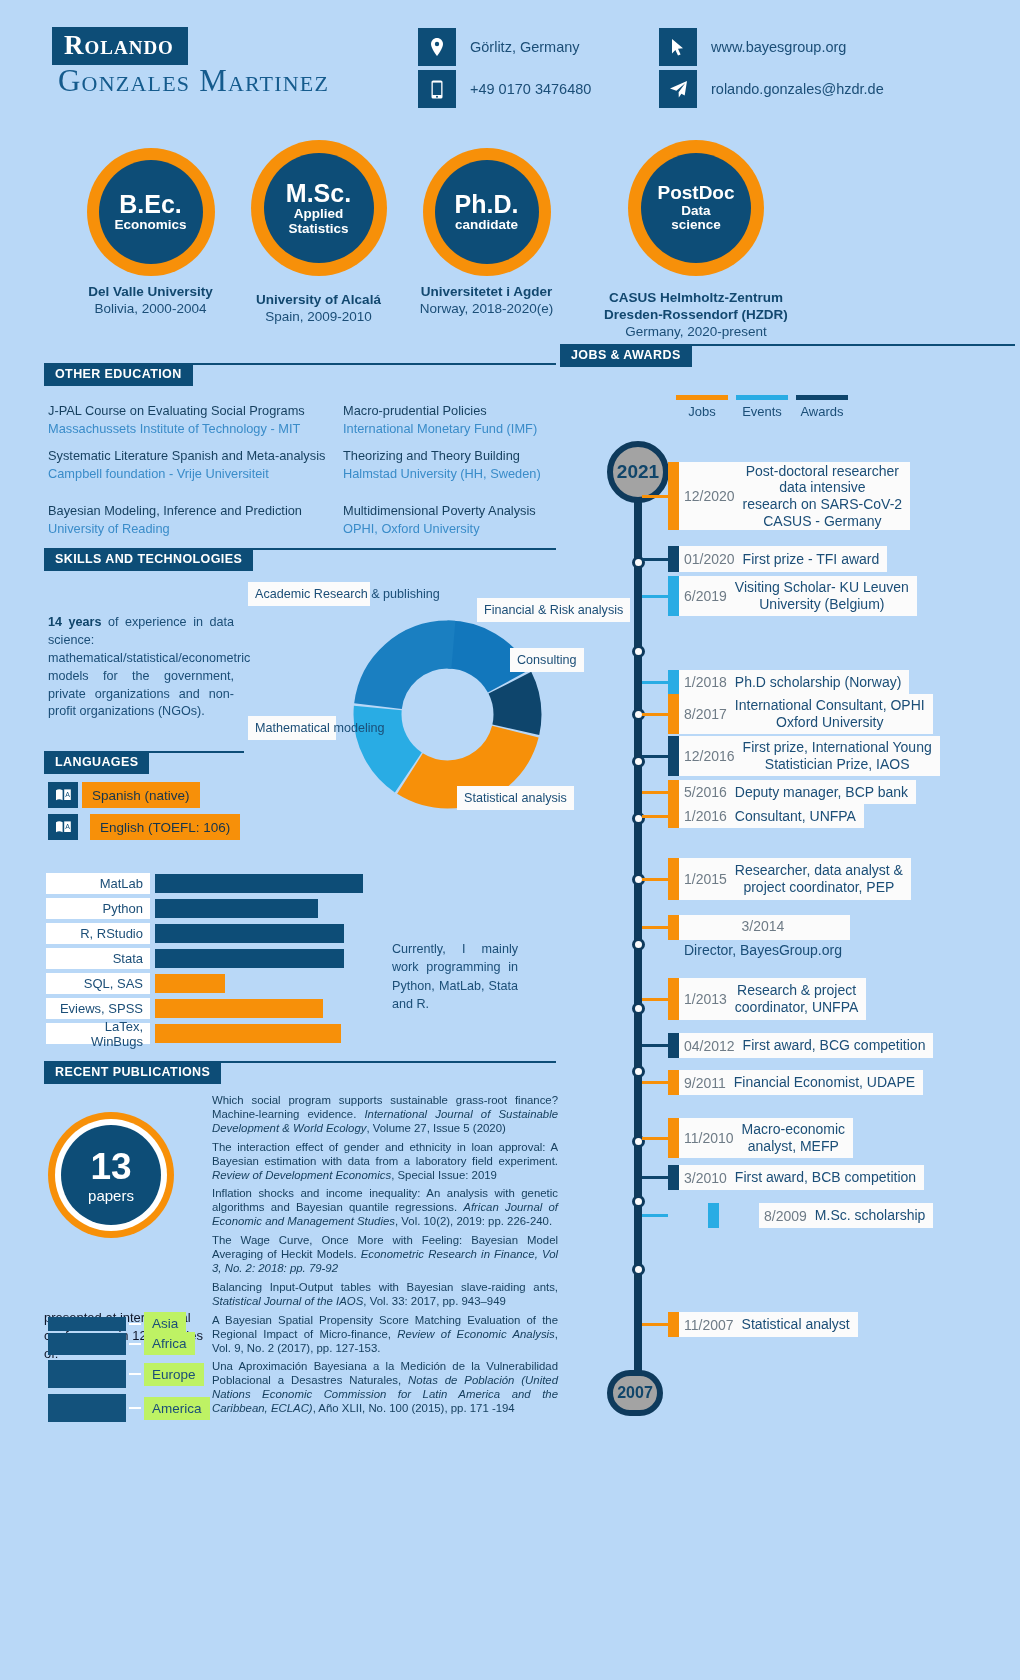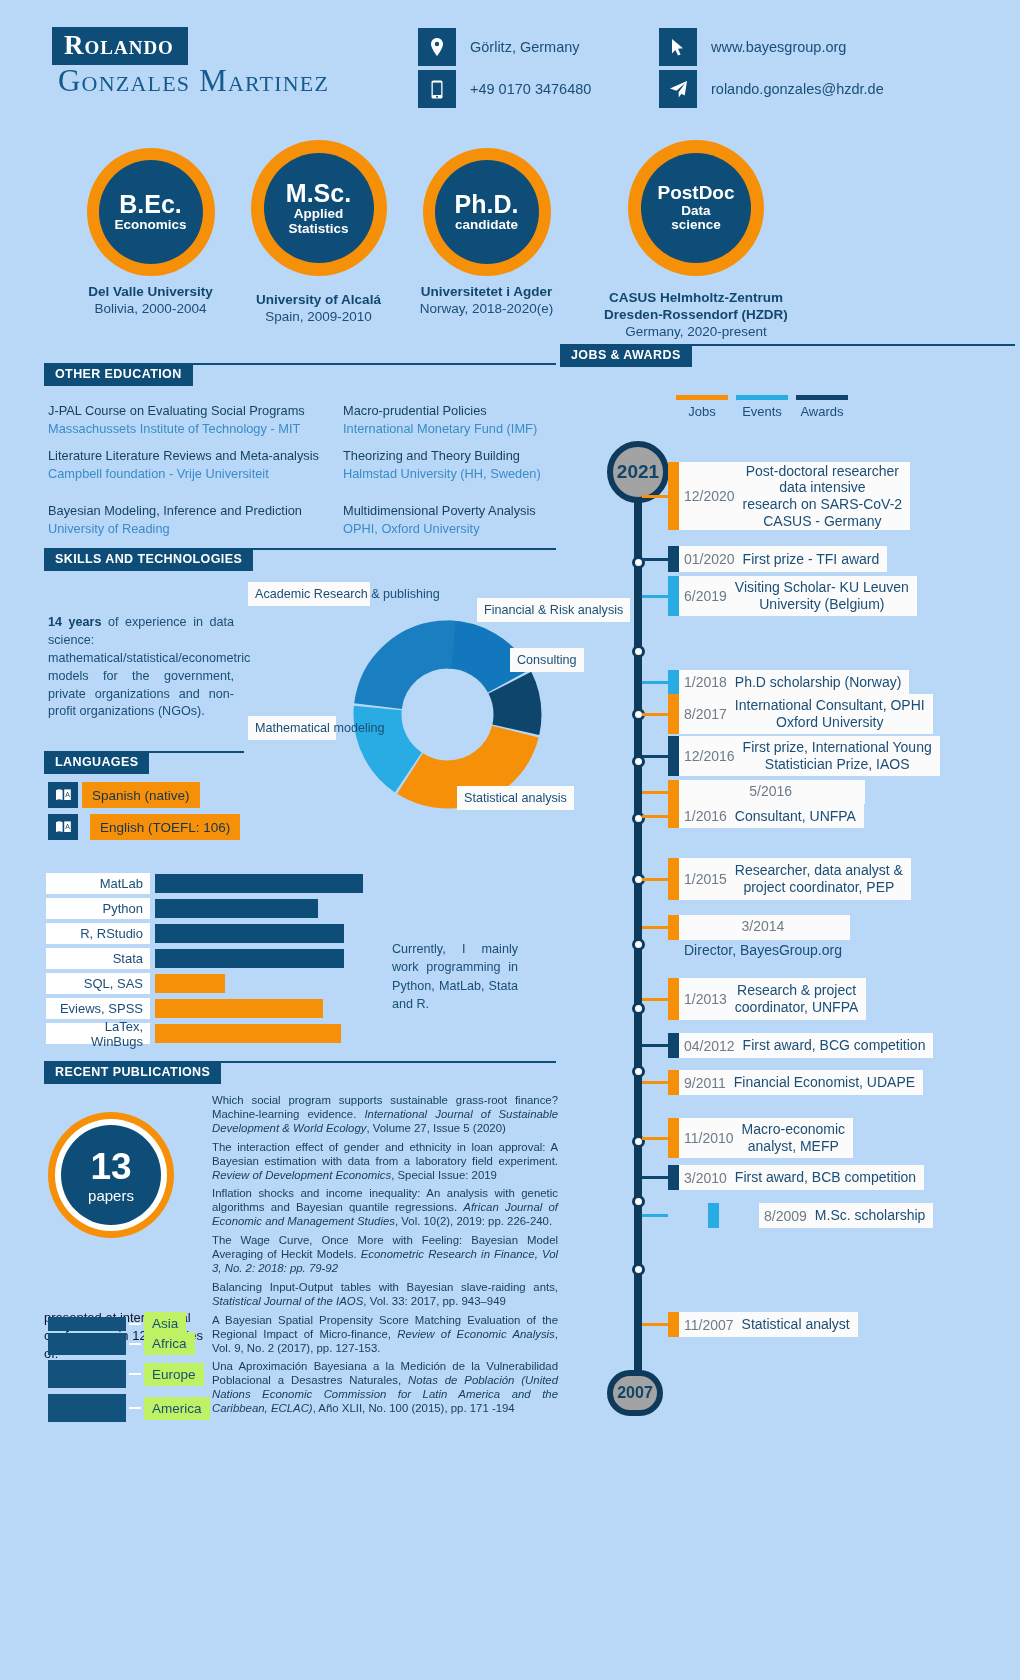--- a/index.html
+++ b/index.html
@@ -279,21 +279,21 @@
   <div class="sec" style="left:44px; top:363px; width:512px;">
     <div class="sec-line" style="width:512px;"></div>
     <div class="sec-tag">OTHER EDUCATION</div>
   </div>
 
   <div class="edu-item" style="left:48px; top:402px; width:290px;">
     <div class="edu-t">J-PAL Course on Evaluating Social Programs</div>
     <div class="edu-s">Massachussets Institute of Technology - MIT</div>
   </div>
   <div class="edu-item" style="left:48px; top:447px; width:290px;">
-    <div class="edu-t">Literature Literature Reviews and Meta-analysis</div>
+    <div class="edu-t">Systematic Literature Spanish and Meta-analysis</div>
     <div class="edu-s">Campbell foundation - Vrije Universiteit</div>
   </div>
   <div class="edu-item" style="left:48px; top:502px; width:290px;">
     <div class="edu-t">Bayesian Modeling, Inference and Prediction</div>
     <div class="edu-s">University of Reading</div>
   </div>
   <div class="edu-item" style="left:343px; top:402px; width:230px;">
     <div class="edu-t">Macro-prudential Policies</div>
     <div class="edu-s">International Monetary Fund (IMF)</div>
   </div>
@@ -534,21 +534,21 @@
     <div class="tl-card" style="height:40px;">
       <div class="tl-date">12/2016</div>
       <div class="tl-desc" style="white-space:pre-line;">First prize, International Young
 Statistician Prize, IAOS</div>
     </div>
   </div>
 
   <div class="tl-item" style="left:642px; top:780px;">
     <div class="tl-conn" style="width:26px;background:#f79009;"></div>
     <div class="tl-tab" style="height:24px;background:#f79009;"></div>
-    <div class="tl-card" style="height:24px;flex-direction:column;">
+    <div class="tl-card" style="height:24px;">
       <div class="tl-date">5/2016</div>
       <div class="tl-desc">Deputy manager, BCP bank</div>
     </div>
   </div>
 
   <div class="tl-item" style="left:642px; top:804px;">
     <div class="tl-conn" style="width:26px;background:#f79009;"></div>
     <div class="tl-tab" style="height:24px;background:#f79009;"></div>
     <div class="tl-card" style="height:24px;">
       <div class="tl-date">1/2016</div>

